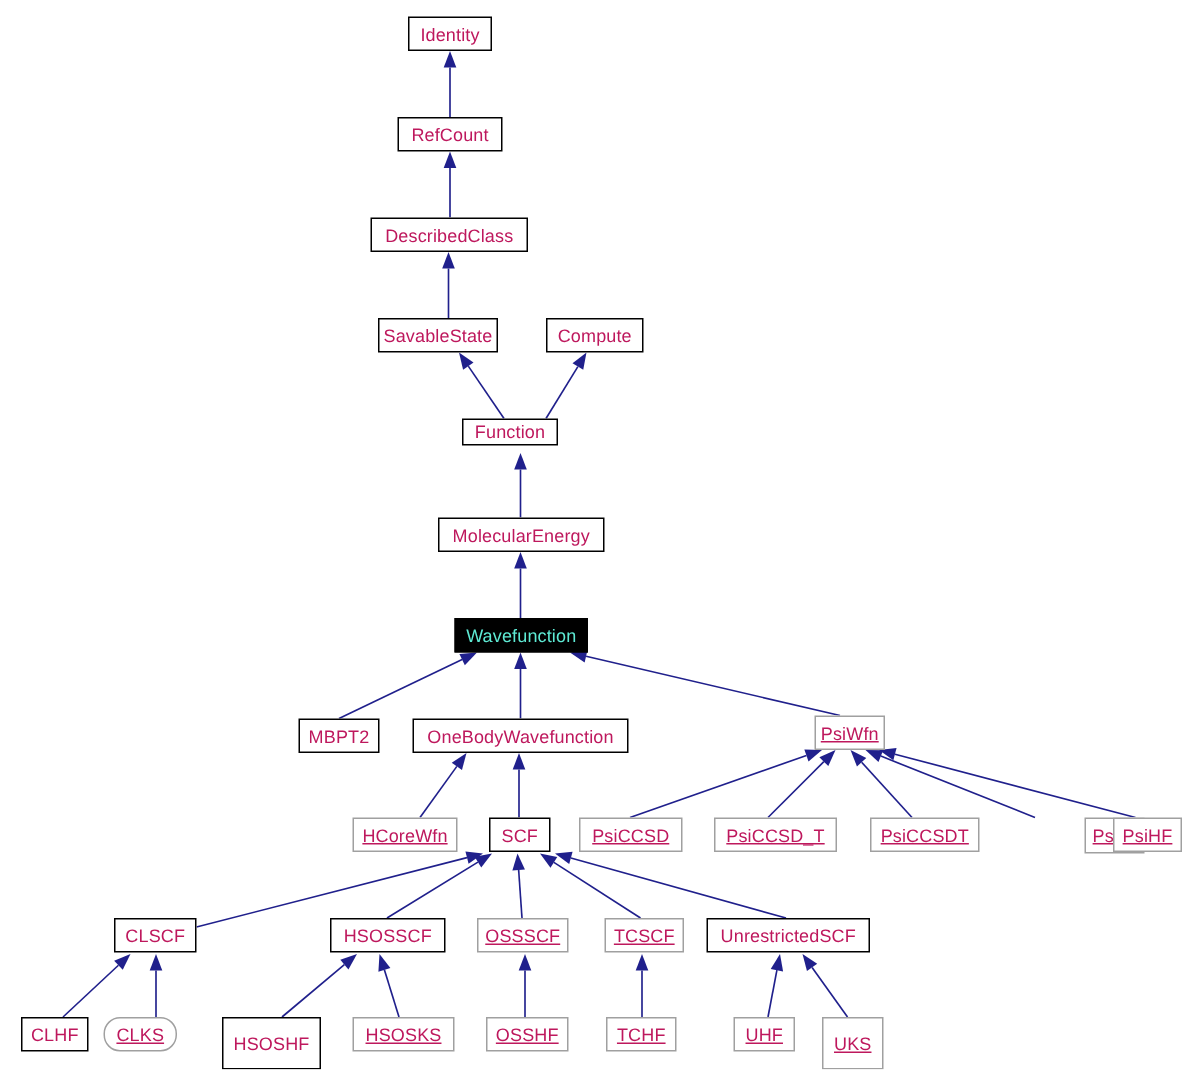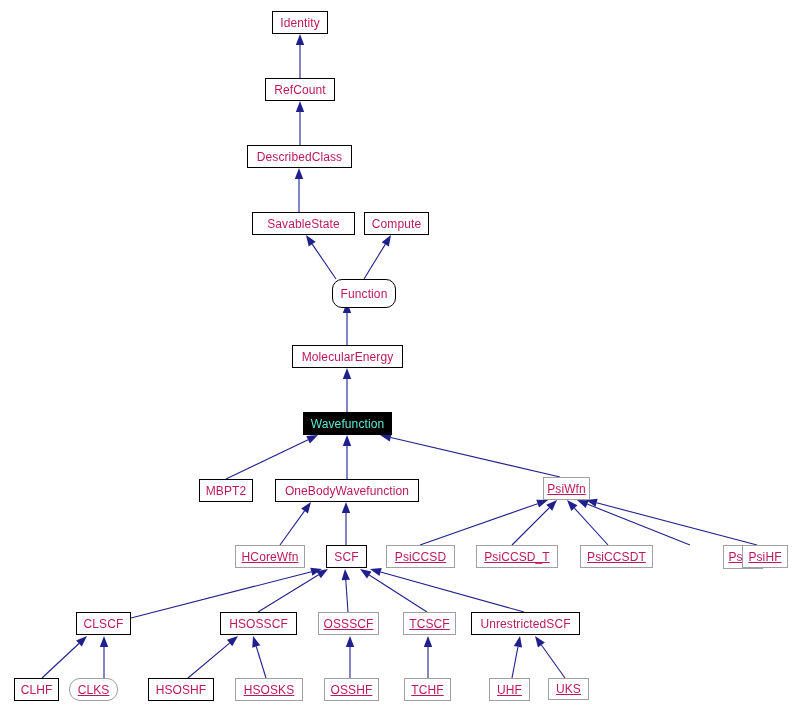--- a/index.html
+++ b/index.html
@@ -179,27 +179,27 @@
   <div id="nodes-layer">
       <div class="node b-black" style="left: 272px; top: 11px; width: 56px; height: 23px;">
         <span>Identity</span>
       </div>
       <div class="node b-black" style="left: 265px; top: 78px; width: 70px; height: 23px;">
         <span>RefCount</span>
       </div>
       <div class="node b-black" style="left: 247px; top: 145px; width: 105px; height: 23px;">
         <span>DescribedClass</span>
       </div>
-      <div class="node b-black" style="left: 252px; top: 212px; width: 103px; height: 23px;">
+      <div class="node b-black" style="left: 252px; top: 212px; width: 80px; height: 23px;">
         <span>SavableState</span>
       </div>
       <div class="node b-black" style="left: 364px; top: 212px; width: 65px; height: 23px;">
         <span>Compute</span>
       </div>
-      <div class="node b-black" style="left: 332px; top: 279px; width: 64px; height: 29px; border-radius: 10px;">
+      <div class="node b-black" style="left: 308px; top: 279px; width: 64px; height: 18px;">
         <span>Function</span>
       </div>
       <div class="node b-black" style="left: 292px; top: 345px; width: 111px; height: 23px;">
         <span>MolecularEnergy</span>
       </div>
       <div class="node current" style="left: 303px; top: 412px; width: 89px; height: 23px;">
         <span>Wavefunction</span>
       </div>
       <div class="node b-black" style="left: 199px; top: 479px; width: 54px; height: 23px;">
         <span>MBPT2</span>
@@ -245,32 +245,32 @@
       </div>
       <div class="node b-black" style="left: 471px; top: 612px; width: 109px; height: 23px;">
         <span>UnrestrictedSCF</span>
       </div>
       <div class="node b-black" style="left: 14px; top: 678px; width: 45px; height: 23px;">
         <span>CLHF</span>
       </div>
       <div class="node b-gray" style="left: 69px; top: 678px; width: 49px; height: 23px; border-radius: 11px;">
         <span>CLKS</span>
       </div>
-      <div class="node b-black" style="left: 148px; top: 678px; width: 66px; height: 23px; align-items: center;">
+      <div class="node b-black" style="left: 148px; top: 678px; width: 66px; height: 35px; align-items: center;">
         <span>HSOSHF</span>
       </div>
       <div class="node b-gray" style="left: 235px; top: 678px; width: 68px; height: 23px;">
         <span>HSOSKS</span>
       </div>
       <div class="node b-gray" style="left: 324px; top: 678px; width: 55px; height: 23px;">
         <span>OSSHF</span>
       </div>
       <div class="node b-gray" style="left: 404px; top: 678px; width: 47px; height: 23px;">
         <span>TCHF</span>
       </div>
       <div class="node b-gray" style="left: 489px; top: 678px; width: 41px; height: 23px;">
         <span>UHF</span>
       </div>
-      <div class="node b-gray" style="left: 548px; top: 678px; width: 41px; height: 22px;">
+      <div class="node b-gray" style="left: 548px; top: 678px; width: 41px; height: 35px;">
         <span>UKS</span>
       </div>
     </div>
 </div>
 
 </body></html>

